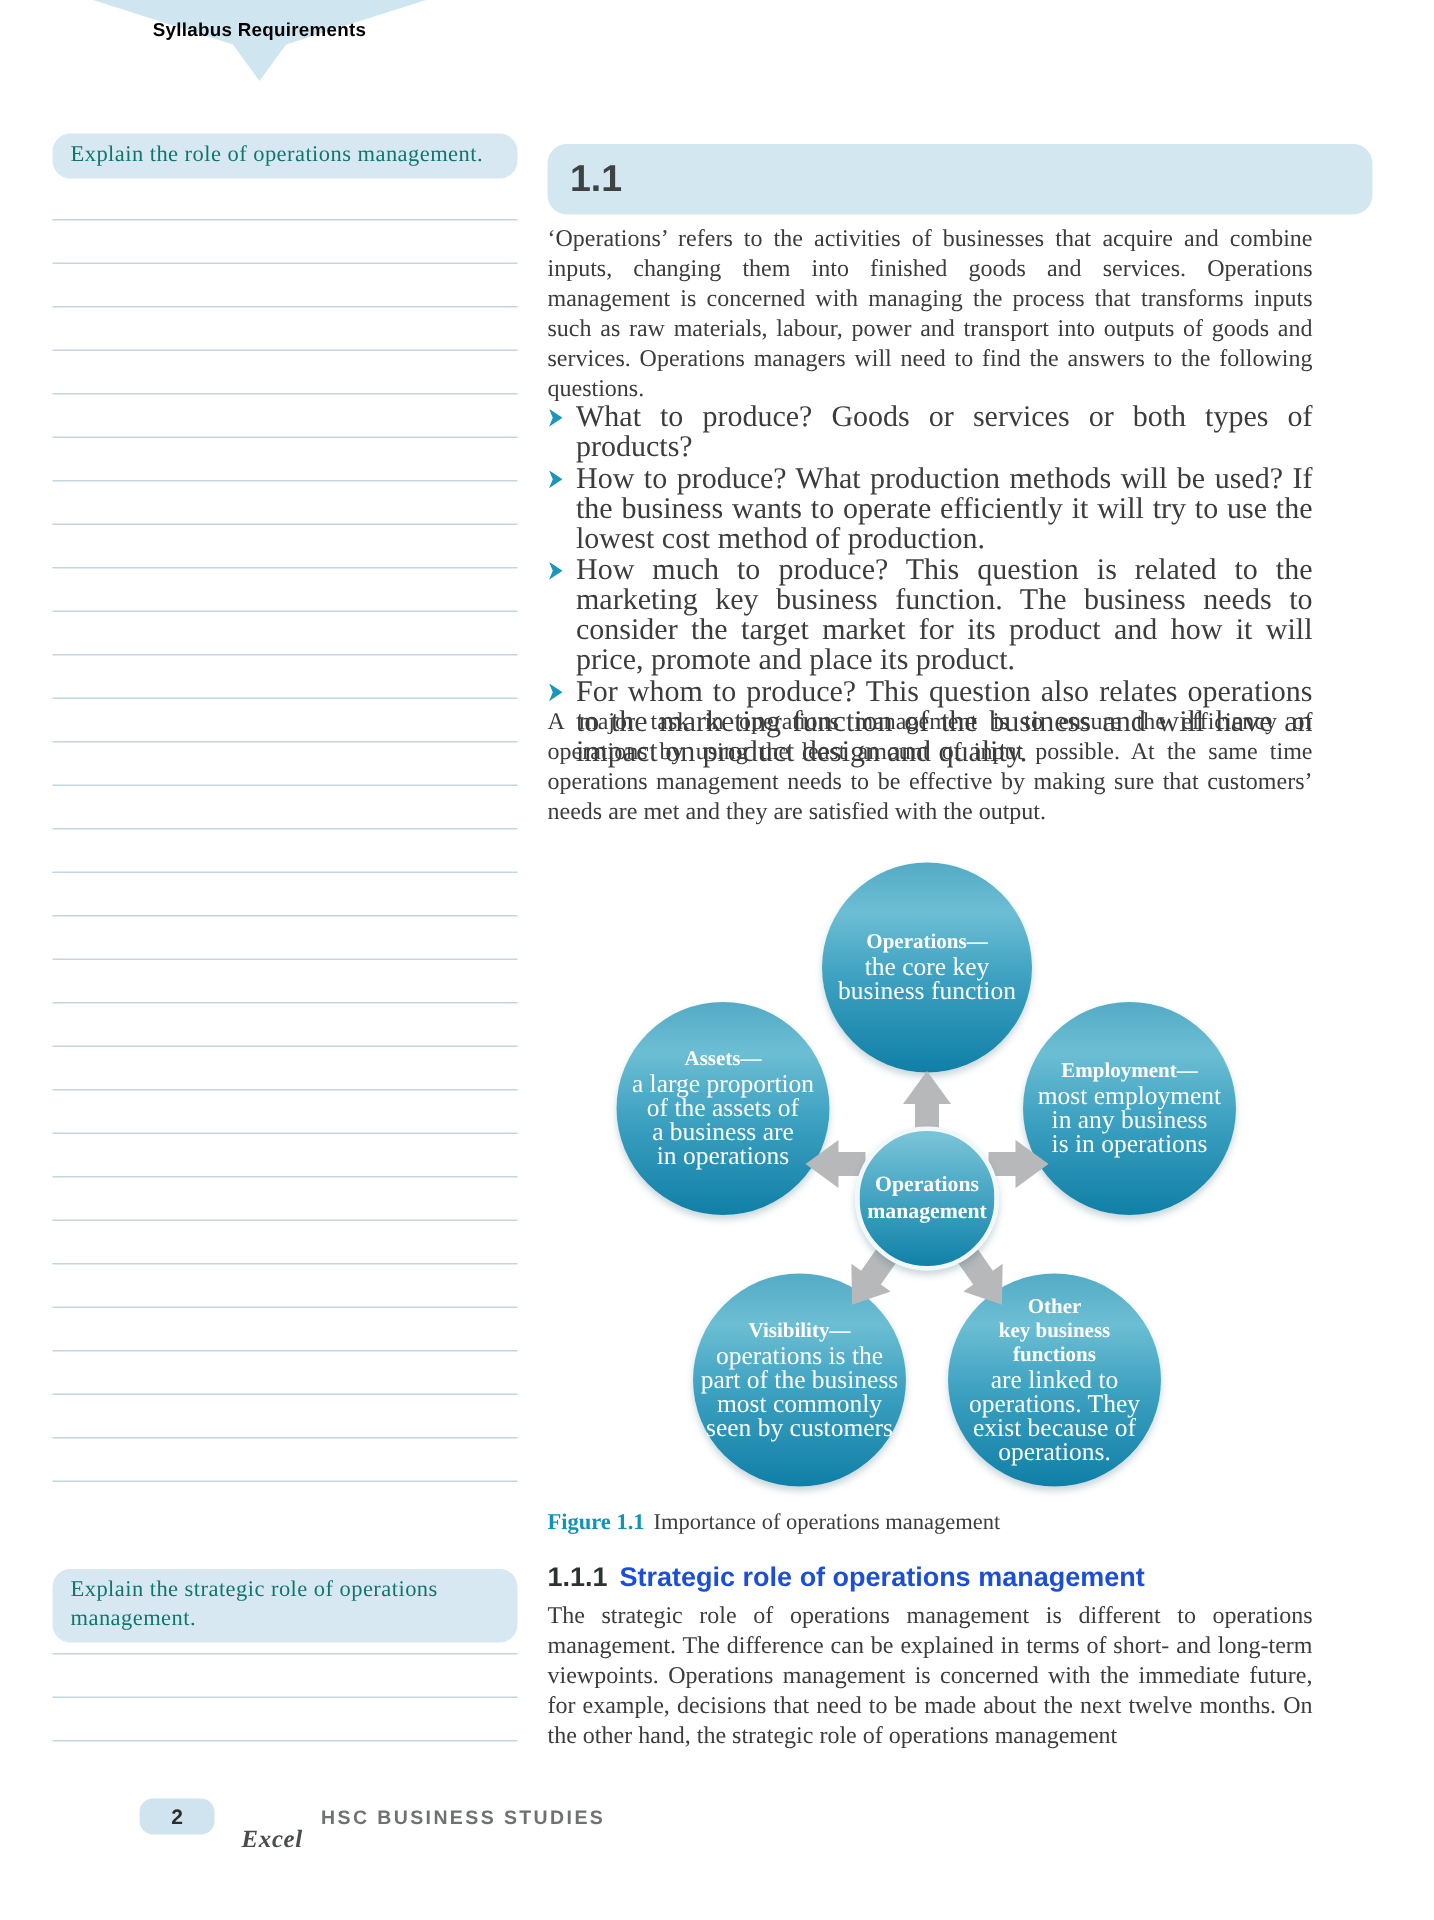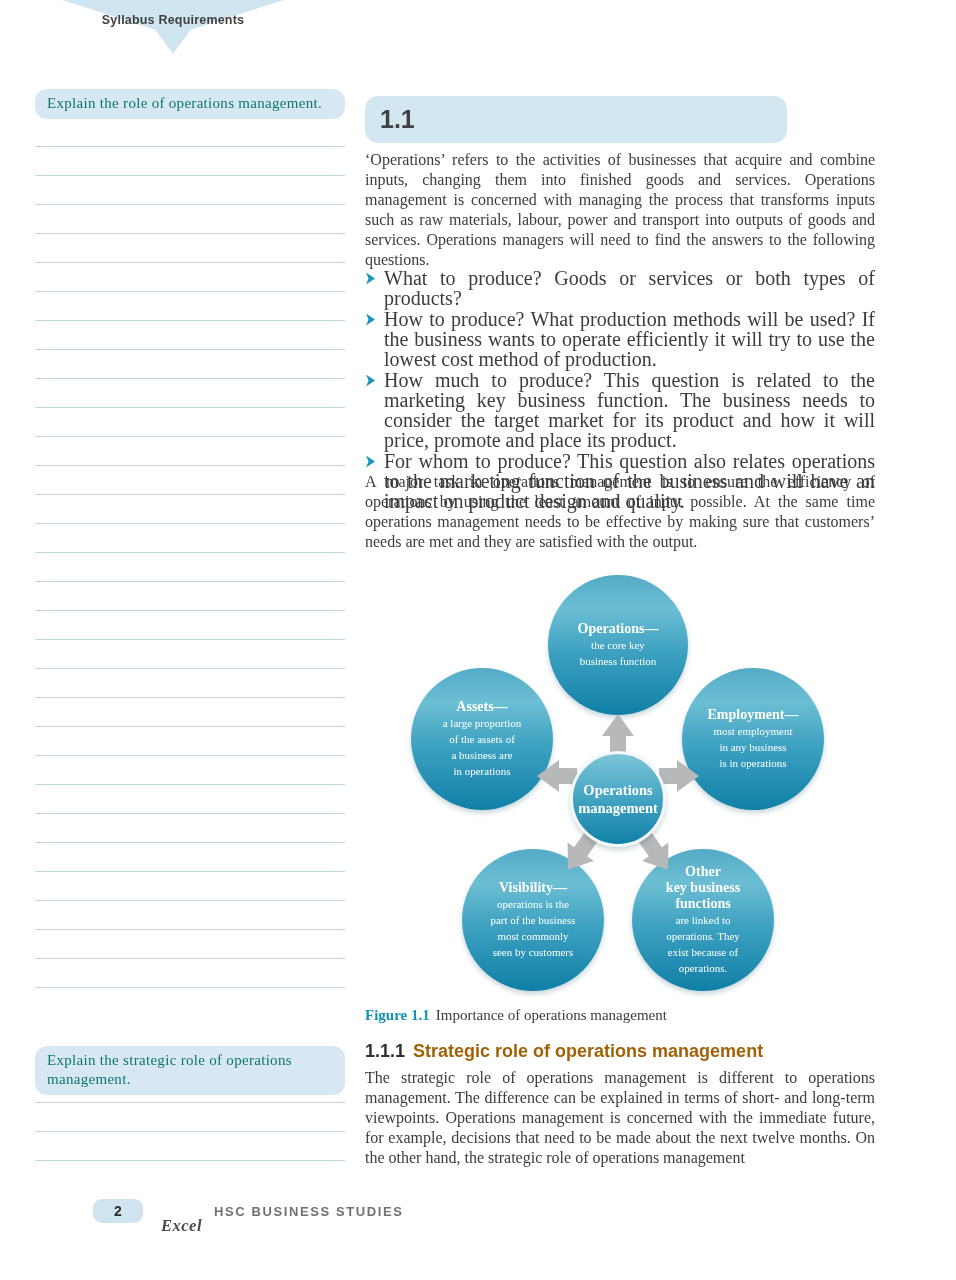--- a/index.html
+++ b/index.html
@@ -11,40 +11,40 @@
 
   
   .syl-tab {
     position:absolute; left:62px; top:0; width:222px; height:54px;
     background:#cfe5f0;
     clip-path:polygon(0 0, 100% 0, 58% 55%, 50% 100%, 42% 55%);
   }
   .syl-label {
     position:absolute; left:62px; top:13px; width:222px; text-align:center;
     font-family:"Liberation Sans", sans-serif; font-size:12.5px; font-weight:700;
-    color:#404040; letter-spacing:.2px;
+    color:#000000; letter-spacing:.2px;
   }
 
   
   .note-box {
     position:absolute; left:35px; width:310px; background:#d7e8f2;
     border-radius:12px; padding:5px 12px 6px 12px;
     font-size:15px; color:#0f766e; line-height:19px; letter-spacing:.3px;
   }
   .note-box.one { top:89px; }
   .note-box.two { top:1046px; }
   .rules { position:absolute; left:35px; width:310px; }
   .rules.one { top:118px; }
   .rules.two { top:1074px; }
   .rule { height:29px; border-bottom:1px solid #c2d5e0; }
 
   
   .main { position:absolute; left:365px; top:0; width:510px; }
   .sec-head {
-    position:absolute; top:96px; left:0; width:422px; height:47px;
+    position:absolute; top:96px; left:0; width:550px; height:47px;
     background:#d3e7f1; border-radius:13px; display:flex; align-items:center;
     padding-left:15px; font-family:"Liberation Sans", sans-serif;
     font-weight:700; font-size:25px;
   }
   .sec-num { color:#3f4243; margin-right:9px; }
   .sec-title { color:#0f93b6; }
 
   .para { position:absolute; left:0; width:510px; font-size:16px;
           line-height:20px; text-align:justify; color:#3c3c3c; }
   .para.intro   { top:150px; }
@@ -59,33 +59,33 @@
     background:#1b96b8;
     clip-path:polygon(0 0, 100% 50%, 0 100%, 28% 50%);
   }
 
   .fig-cap { position:absolute; left:0; top:1007px; font-size:15px; color:#3c3c3c; }
   .fig-label { color:#0f93b6; font-weight:700; margin-right:6px;margin-top:12px; }
 
   .subsec { position:absolute; left:0; top:1041px;
             font-family:"Liberation Sans", sans-serif; font-weight:700; font-size:18px; }
   .subsec .n { color:#2f3233; margin-right:8px; }
-  .subsec .t { color:#a16207; }
+  .subsec .t { color:#1d4ed8; }
 
   
   .diagram { position:absolute; left:33px; top:575px; width:440px; height:418px; }
   .circle {
     position:absolute; border-radius:50%;
     background:linear-gradient(180deg,#54abc6 0%,#6cbed3 24%,#3da1c1 55%,#107fa6 100%);
     display:flex; flex-direction:column; align-items:center; justify-content:center;
     text-align:center; color:#ffffff; z-index:1;
     box-shadow:0 3px 5px rgba(40,90,110,.25);
   }
   .circle .ttl { font-weight:700; font-size:14px; line-height:16px; white-space:pre-line; }
-  .circle .bdy { font-size:11px; line-height:16px; white-space:pre-line; }
+  .circle .bdy { font-size:17px; line-height:16px; white-space:pre-line; }
   .c-top   { left:150px; top:0;     width:140px; height:140px; }
   .c-left  { left:13px;  top:93px;  width:142px; height:142px; }
   .c-right { left:284px; top:93px;  width:142px; height:142px; }
   .c-bl    { left:64px;  top:274px; width:142px; height:142px; }
   .c-br    { left:234px; top:274px; width:142px; height:142px; }
   .c-mid   {
     left:172px; top:176px; width:96px; height:96px; z-index:3;
     border:3px solid #f2f8fa;
     background:linear-gradient(180deg,#7cc5d8 0%,#45a5c3 48%,#1081a8 100%);
   }

